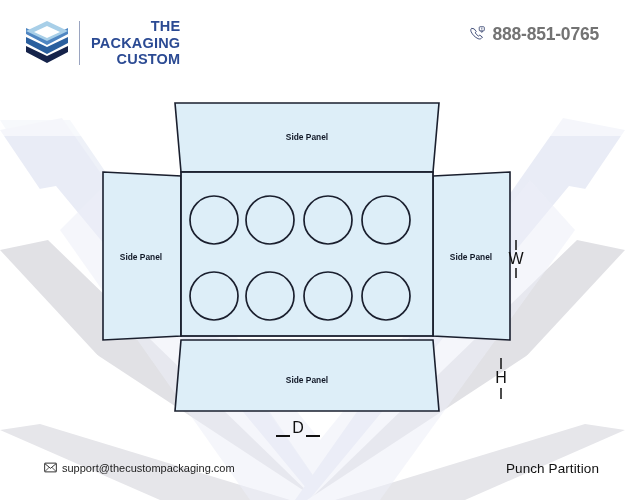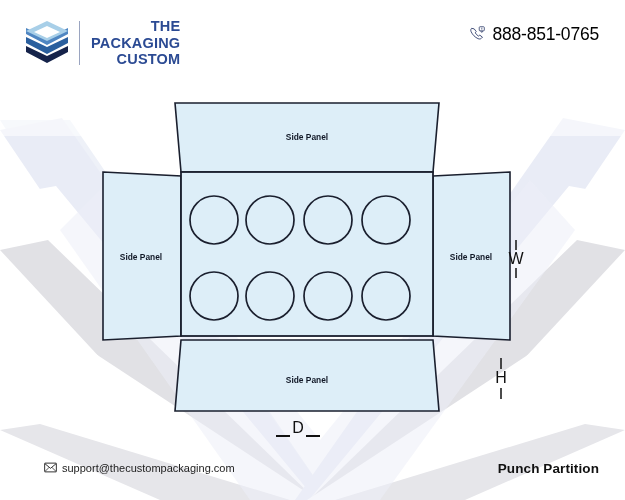--- a/index.html
+++ b/index.html
@@ -71,22 +71,22 @@
     position: absolute;
     right: 26px;
     top: 24px;
     display: flex;
     align-items: center;
     gap: 5px;
   }
   #phone-icon { width: 19px; height: 19px; display:block; }
   #phone-number {
     font-size: 17.5px;
-    font-weight: normal;
-    color: #000000;
+    font-weight: bold;
+    color: #737373;
     letter-spacing: -0.2px;
     white-space: nowrap;
   }
 
   
   #diagram-wrap {
     position: absolute;
     left: 0; top: 0;
     width: 625px; height: 500px;
     z-index: 3;
@@ -130,21 +130,21 @@
   #email-text {
     font-size: 11px;
     color: #1b1b1b;
     white-space: nowrap;
   }
   #sheet-title {
     position: absolute;
     right: 26px;
     bottom: 24px;
     font-size: 13.5px;
-    font-weight: bold;
+    font-weight: normal;
     color: #111111;
     white-space: nowrap;
     letter-spacing: 0.1px;
     margin-left: 24px;
   }
 </style>
 </head>
 <body>
 
 <div id="page">

